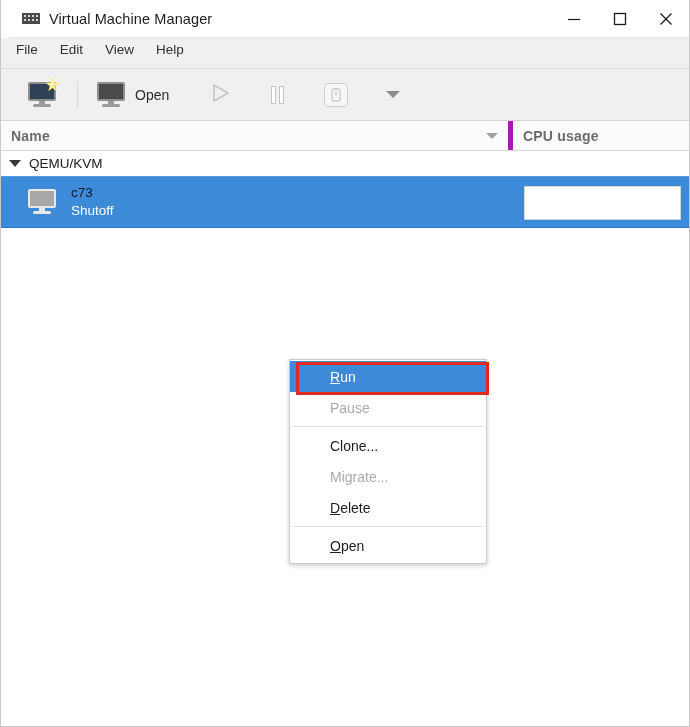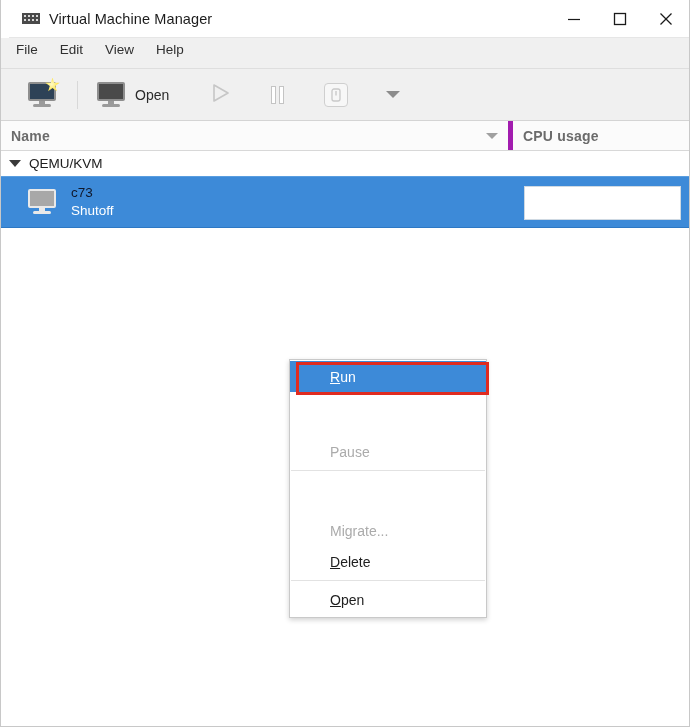--- a/index.html
+++ b/index.html
@@ -306,21 +306,21 @@
     position: relative;
     padding-left: 40px;
     font-size: 14px;
     color: #1e1e1e;
     white-space: nowrap;
   }
   .ctx-item.selected {
     background: #3d8ad8;
     color: #ffffff;
   }
-  .ctx-item.disabled { color: #ababab; margin-top: 44px; }
+  .ctx-item.disabled { color: #ababab; }
   .ctx-item .mnem { text-decoration: underline; }
   .ctx-sep {
     height: 1px;
     background: #e2e2e2;
     margin: 3px 1px;
   }
   .submenu-arrow {
     position: absolute;
     right: 12px;
     width: 0; height: 0;
@@ -482,20 +482,23 @@
           <span>un</span>
       </div>
 
       <div class="ctx-item disabled">
         <span>Pause</span>
       </div>
 
 
       <div class="ctx-sep"></div>
 
+      <div class="ctx-item">
+        <span>Clone...</span>
+      </div>
 
       <div class="ctx-item disabled">
         <span>Migrate...</span>
       </div>
 
       <div class="ctx-item">
         <span class="mnem">D</span>
           <span>elete</span>
       </div>
 

